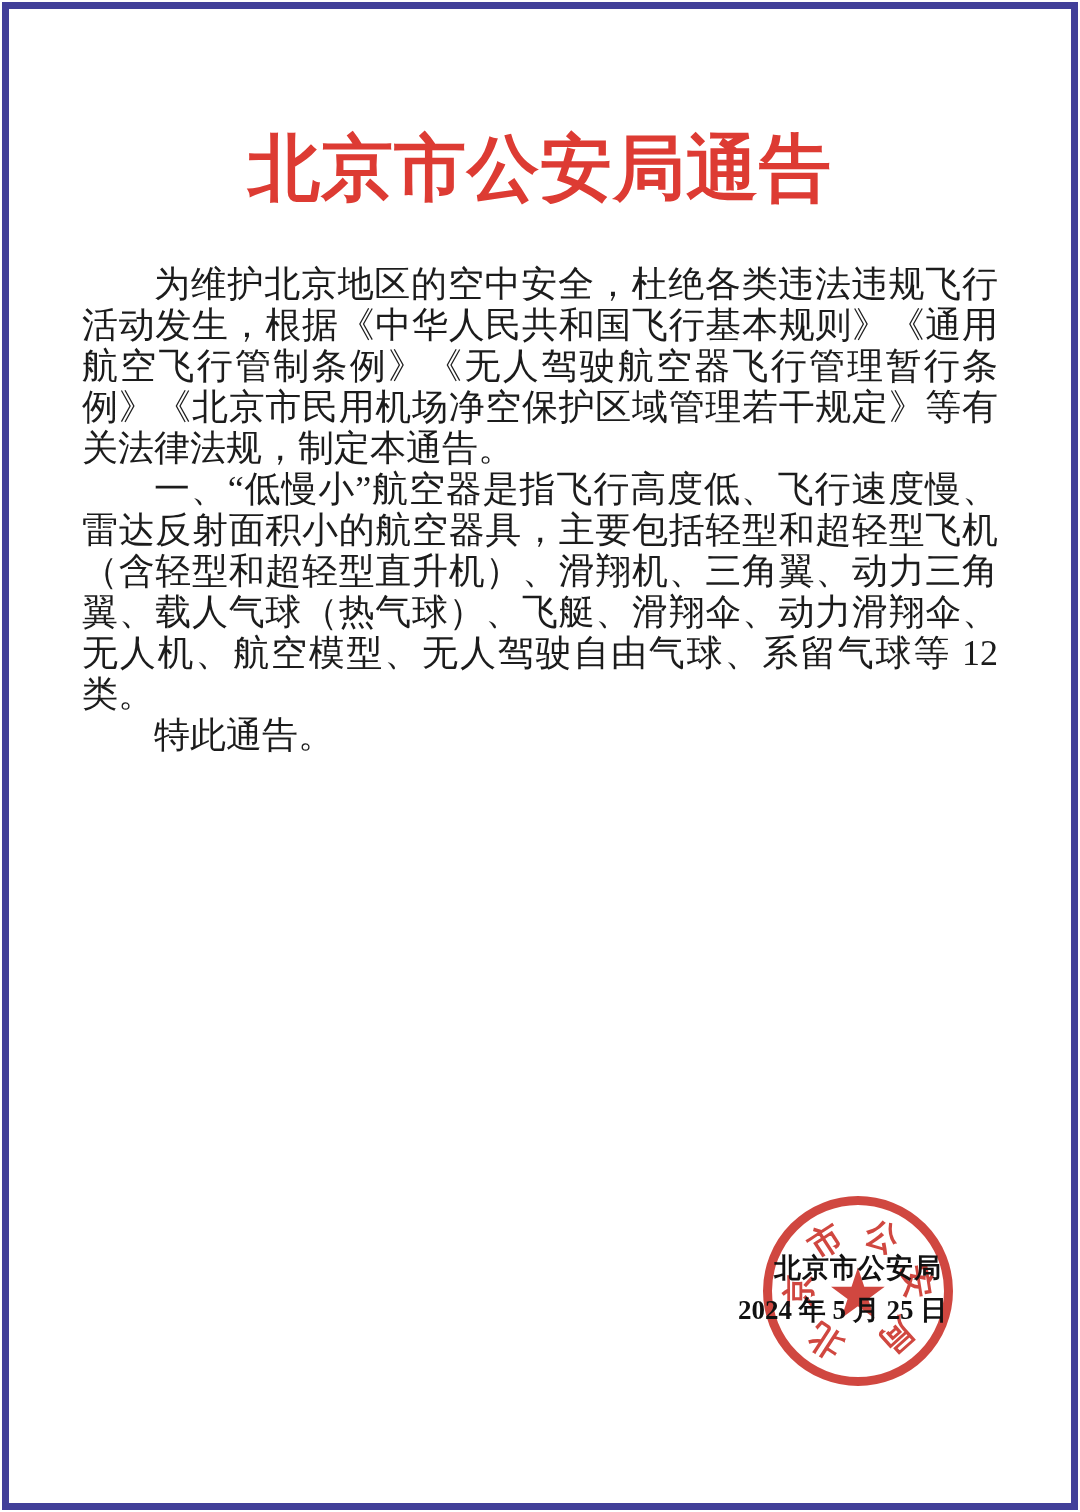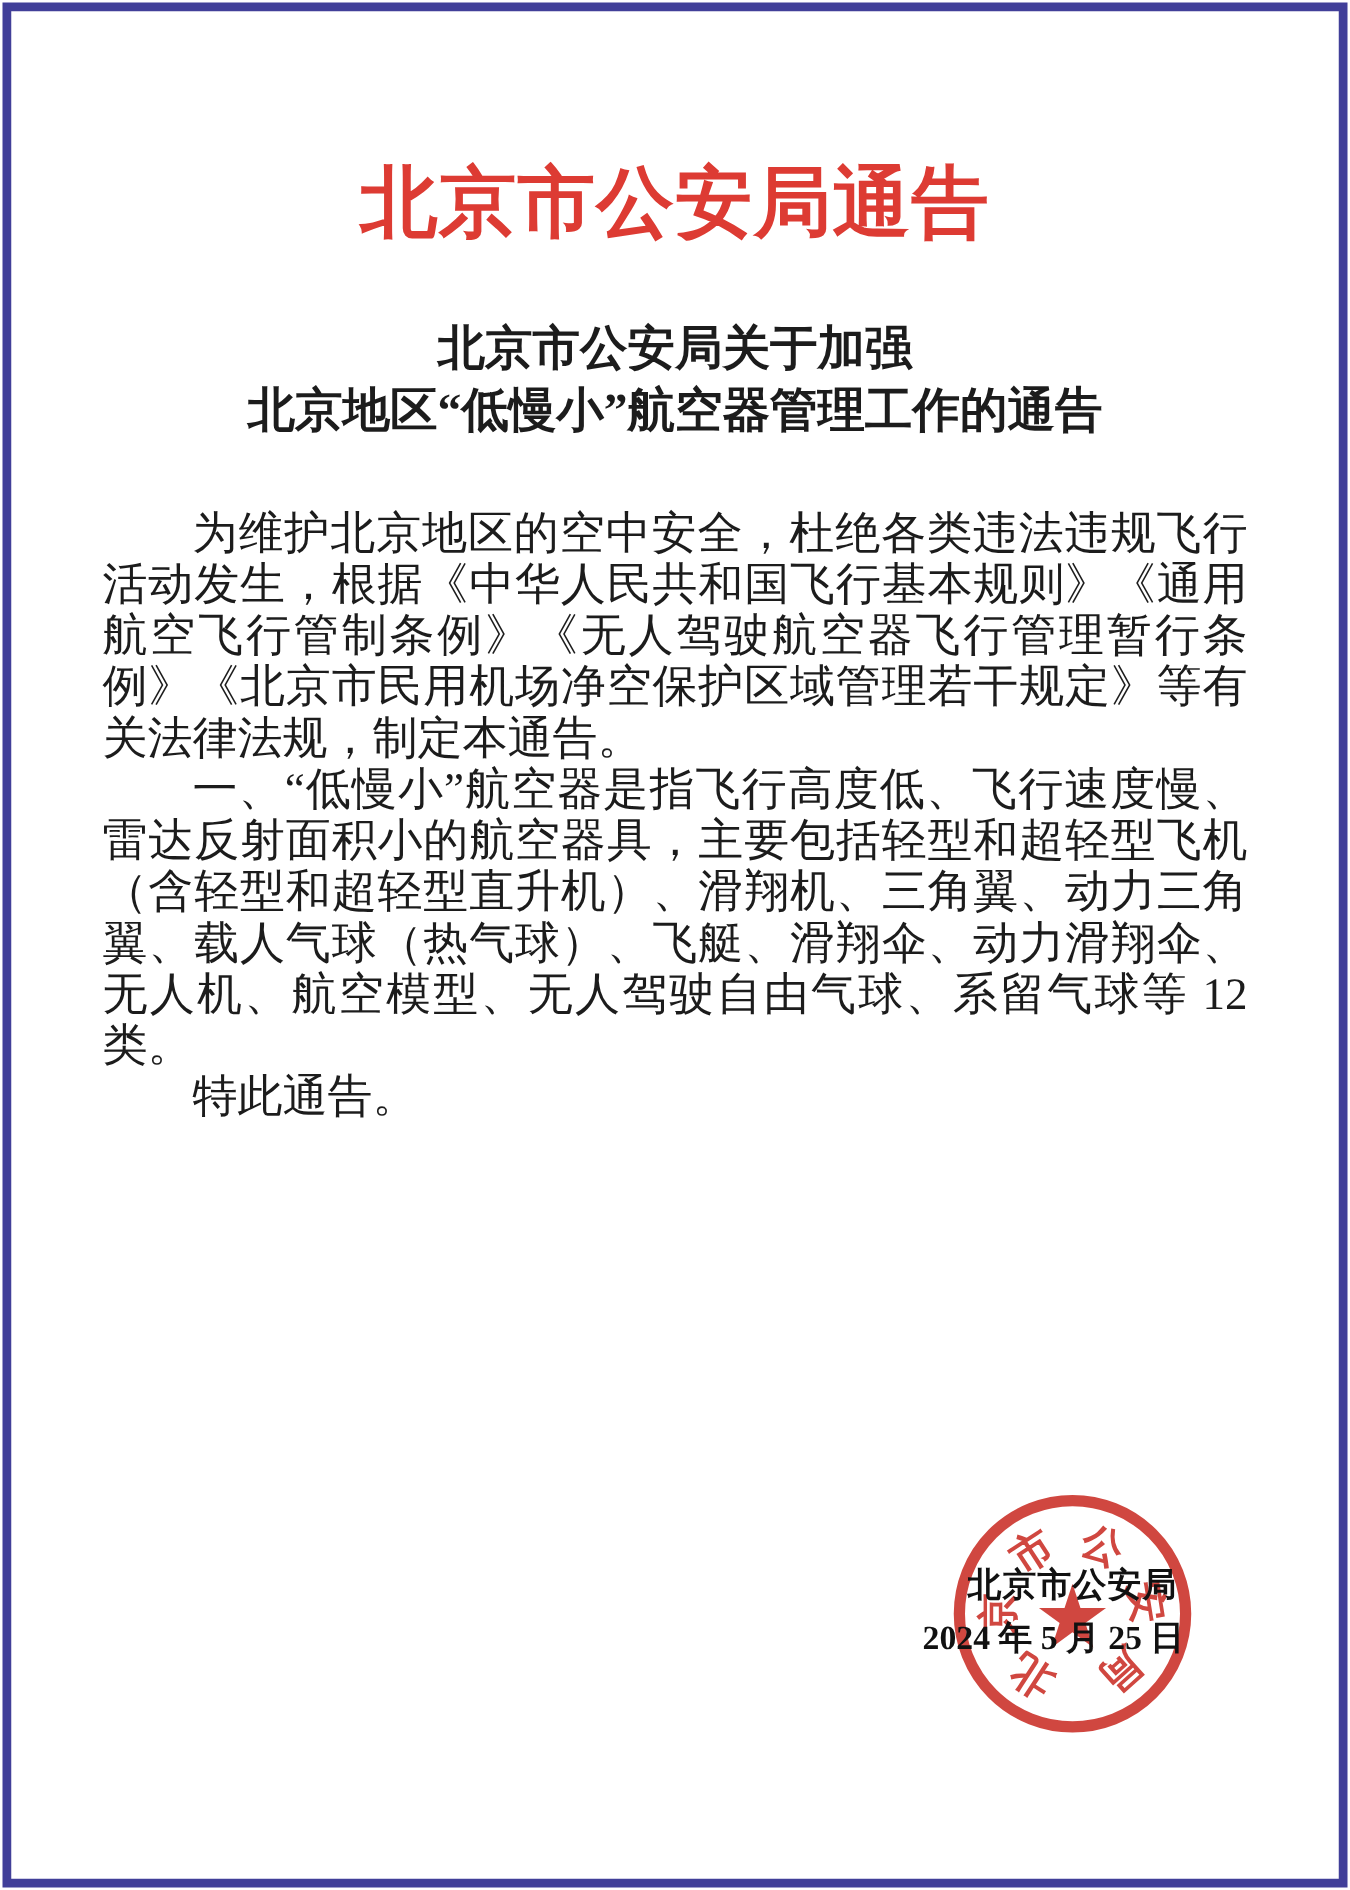--- a/index.html
+++ b/index.html
@@ -15,21 +15,21 @@
   .frame {
     position: absolute;
     inset: 2px;
     border: 7px solid var(--border-color, #413f99);
     pointer-events: none;
     z-index: 5;
   }
   .title {
     margin: 126px 40px 0;
     text-align: center;
-    font-size: 62px;
+    font-size: 72px;
     font-weight: bold;
     letter-spacing: 1px;
     line-height: 1.2;
     color: var(--title-red, #dd3b33);
   }
   .subtitle {
     margin: 54px 60px 0;
     text-align: center;
     font-size: 38px;
     font-weight: bold;
@@ -105,24 +105,20 @@
   }
 </style>
 </head>
 <body>
 
 <div class="page">
   <div class="frame"></div>
 
   <h1 class="title">北京市公安局通告</h1>
 
-  <div class="subtitle">
-    <div>北京市公安局关于加强</div>
-    <div>北京地区“低慢小”航空器管理工作的通告</div>
-  </div>
 
   <div class="body-text">
     <p>为维护北京地区的空中安全，杜绝各类违法违规飞行活动发生，根据《中华人民共和国飞行基本规则》《通用航空飞行管制条例》《无人驾驶航空器飞行管理暂行条例》《北京市民用机场净空保护区域管理若干规定》等有关法律法规，制定本通告。</p>
     <p>一、“低慢小”航空器是指飞行高度低、飞行速度慢、雷达反射面积小的航空器具，主要包括轻型和超轻型飞机（含轻型和超轻型直升机）、滑翔机、三角翼、动力三角翼、载人气球（热气球）、飞艇、滑翔伞、动力滑翔伞、无人机、航空模型、无人驾驶自由气球、系留气球等 12 类。</p>
     <p>特此通告。</p>
   </div>
 
   <div class="seal">
     <div class="seal-circle"></div>
     <div class="seal-ring">

